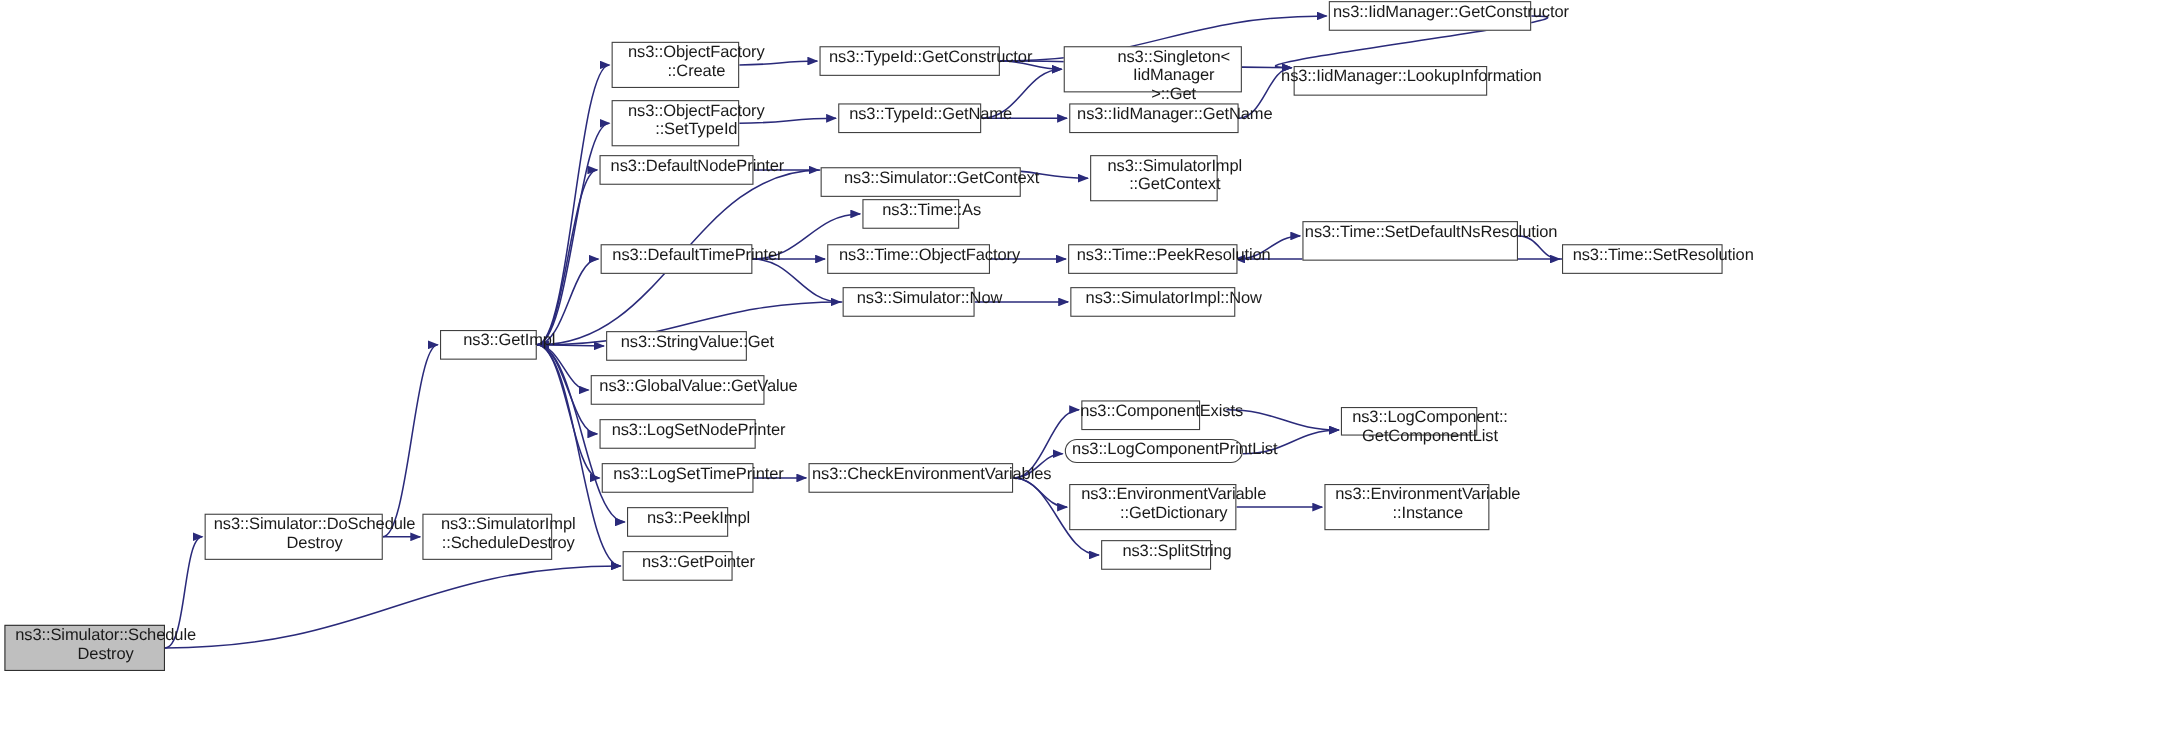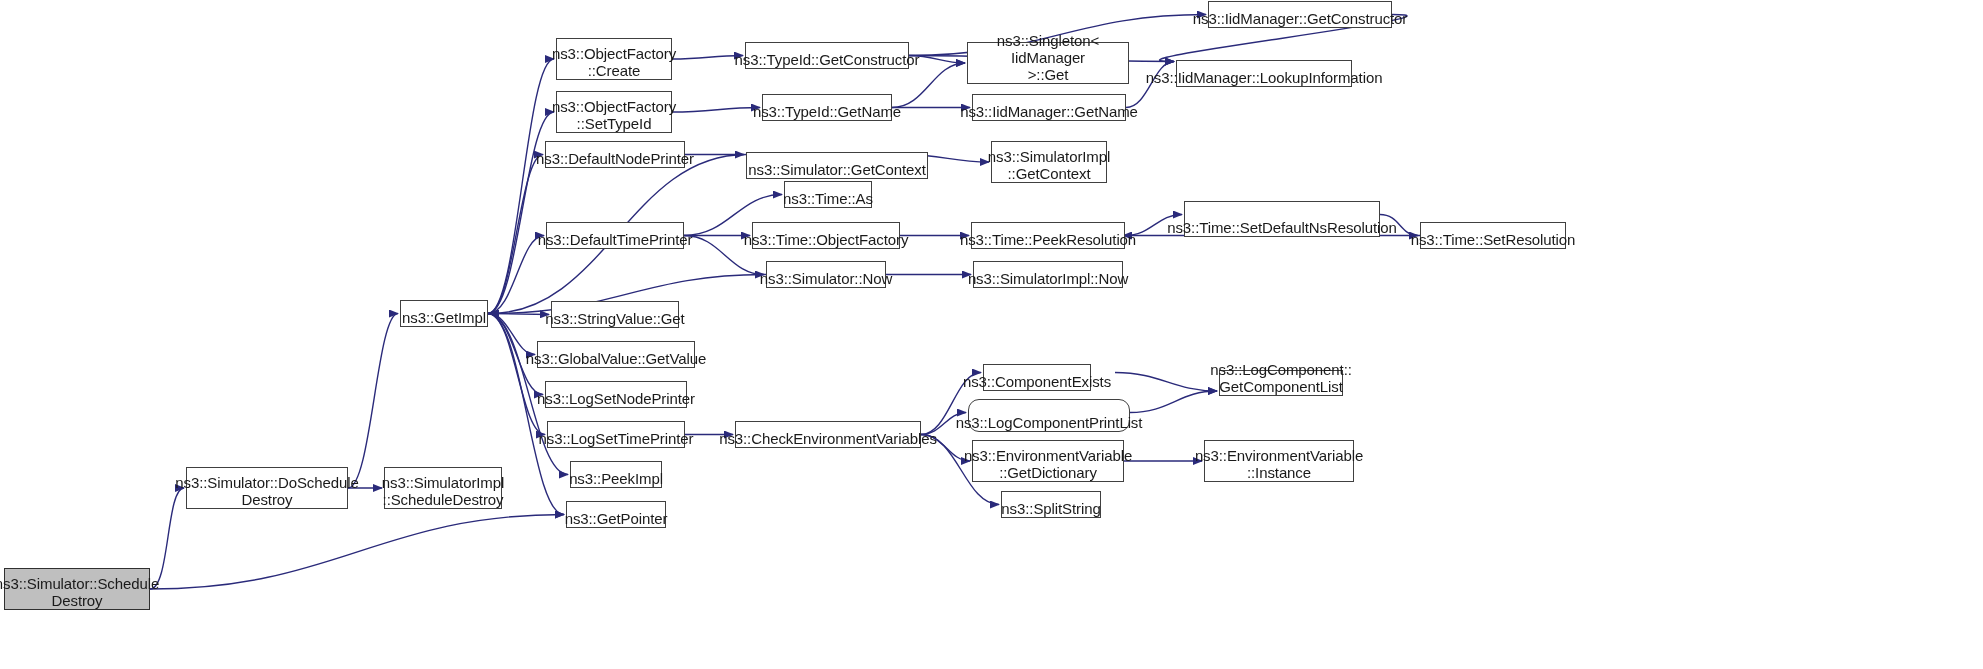--- a/index.html
+++ b/index.html
@@ -25,26 +25,27 @@
   }
   .node {
     position: absolute;
     box-sizing: border-box;
     border: 1px solid #404040;
     background: #ffffff;
     color: #1a1a1a;
     font-size: 15px;
     line-height: 17px;
     display: flex;
-    align-items: flex-end;
+    align-items: flex-start;
     justify-content: center;
     text-align: center;
     white-space: pre-line;
     z-index: 2;
     letter-spacing: -0.1px;
+    padding-left: 38px;
   }
   .node.highlight {
     background: #bfbfbf;
     border: 1px solid #303030;
   }
   .node span {
     display: block;
     padding: 0 3px;
   }
 </style>
@@ -132,21 +133,21 @@
     <div class="node" style="left: 735px; top: 421px; width: 186px; height: 27px;"><span>ns3::CheckEnvironmentVariables</span></div>
     <div class="node" style="left: 1208px; top: 1px; width: 184px; height: 27px;"><span>ns3::IidManager::GetConstructor</span></div>
     <div class="node" style="left: 967px; top: 42px; width: 162px; height: 42px;"><span>ns3::Singleton&lt; IidManager
 &gt;::Get</span></div>
     <div class="node" style="left: 972px; top: 94px; width: 154px; height: 27px;"><span>ns3::IidManager::GetName</span></div>
     <div class="node" style="left: 991px; top: 141px; width: 116px; height: 42px;"><span>ns3::SimulatorImpl
 ::GetContext</span></div>
     <div class="node" style="left: 971px; top: 222px; width: 154px; height: 27px;"><span>ns3::Time::PeekResolution</span></div>
     <div class="node" style="left: 973px; top: 261px; width: 150px; height: 27px;"><span>ns3::SimulatorImpl::Now</span></div>
     <div class="node" style="left: 983px; top: 364px; width: 108px; height: 27px;"><span>ns3::ComponentExists</span></div>
-    <div class="node" style="left: 968px; top: 399px; width: 162px; height: 33px; border-radius: 11px;"><span>ns3::LogComponentPrintList</span></div>
+    <div class="node" style="left: 968px; top: 399px; width: 162px; height: 22px; border-radius: 11px;"><span>ns3::LogComponentPrintList</span></div>
     <div class="node" style="left: 972px; top: 440px; width: 152px; height: 42px;"><span>ns3::EnvironmentVariable
 ::GetDictionary</span></div>
     <div class="node" style="left: 1001px; top: 491px; width: 100px; height: 27px;"><span>ns3::SplitString</span></div>
     <div class="node" style="left: 1176px; top: 60px; width: 176px; height: 27px;"><span>ns3::IidManager::LookupInformation</span></div>
     <div class="node" style="left: 1184px; top: 201px; width: 196px; height: 36px;"><span>ns3::Time::SetDefaultNsResolution</span></div>
     <div class="node" style="left: 1420px; top: 222px; width: 146px; height: 27px;"><span>ns3::Time::SetResolution</span></div>
     <div class="node" style="left: 1219px; top: 370px; width: 124px; height: 26px;"><span>ns3::LogComponent::
 GetComponentList</span></div>
     <div class="node" style="left: 1204px; top: 440px; width: 150px; height: 42px;"><span>ns3::EnvironmentVariable
 ::Instance</span></div>

